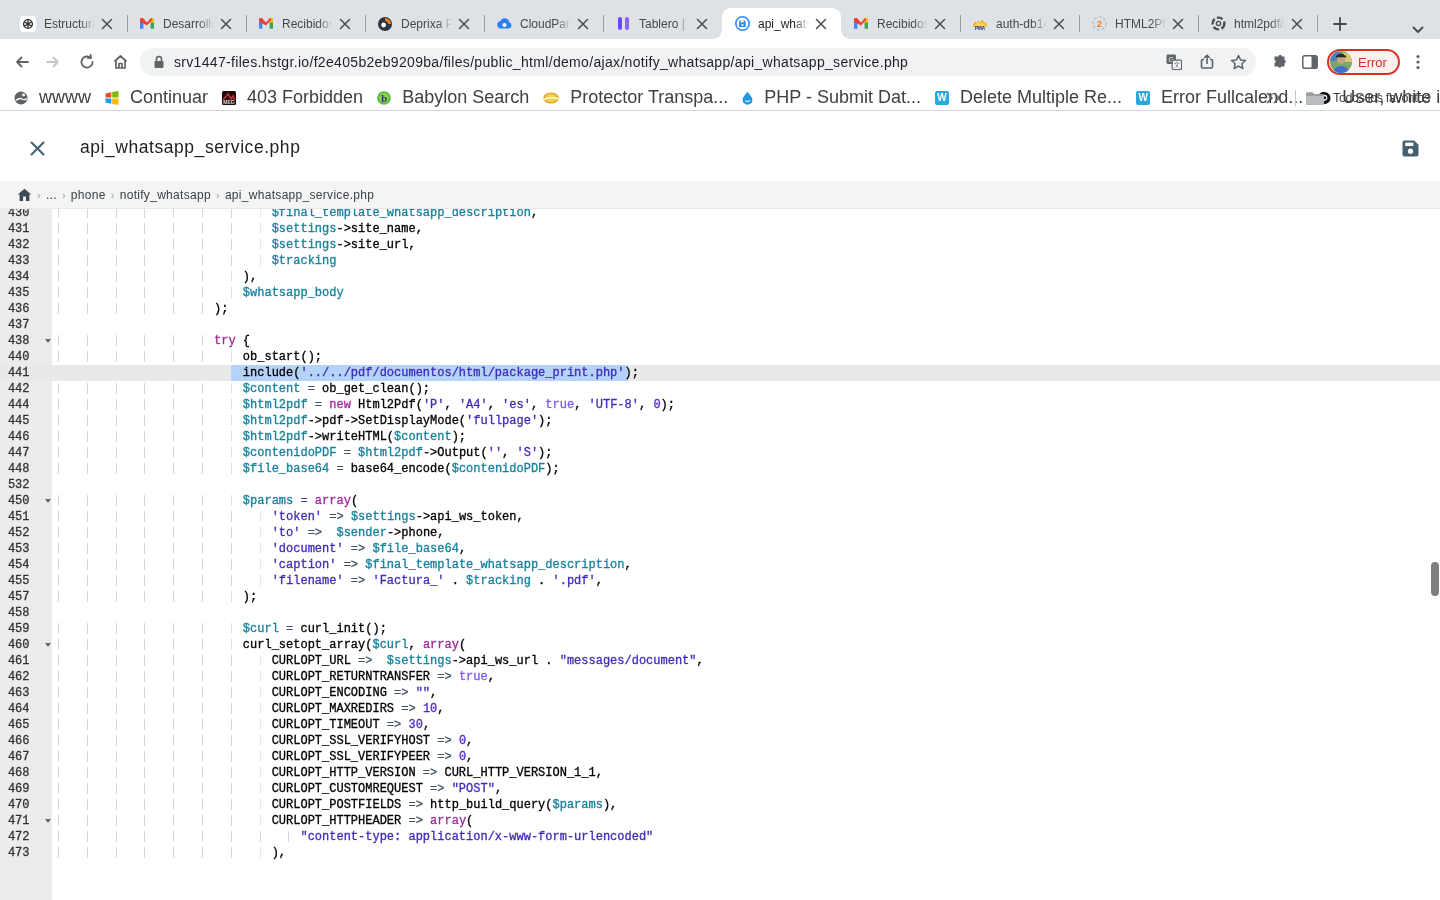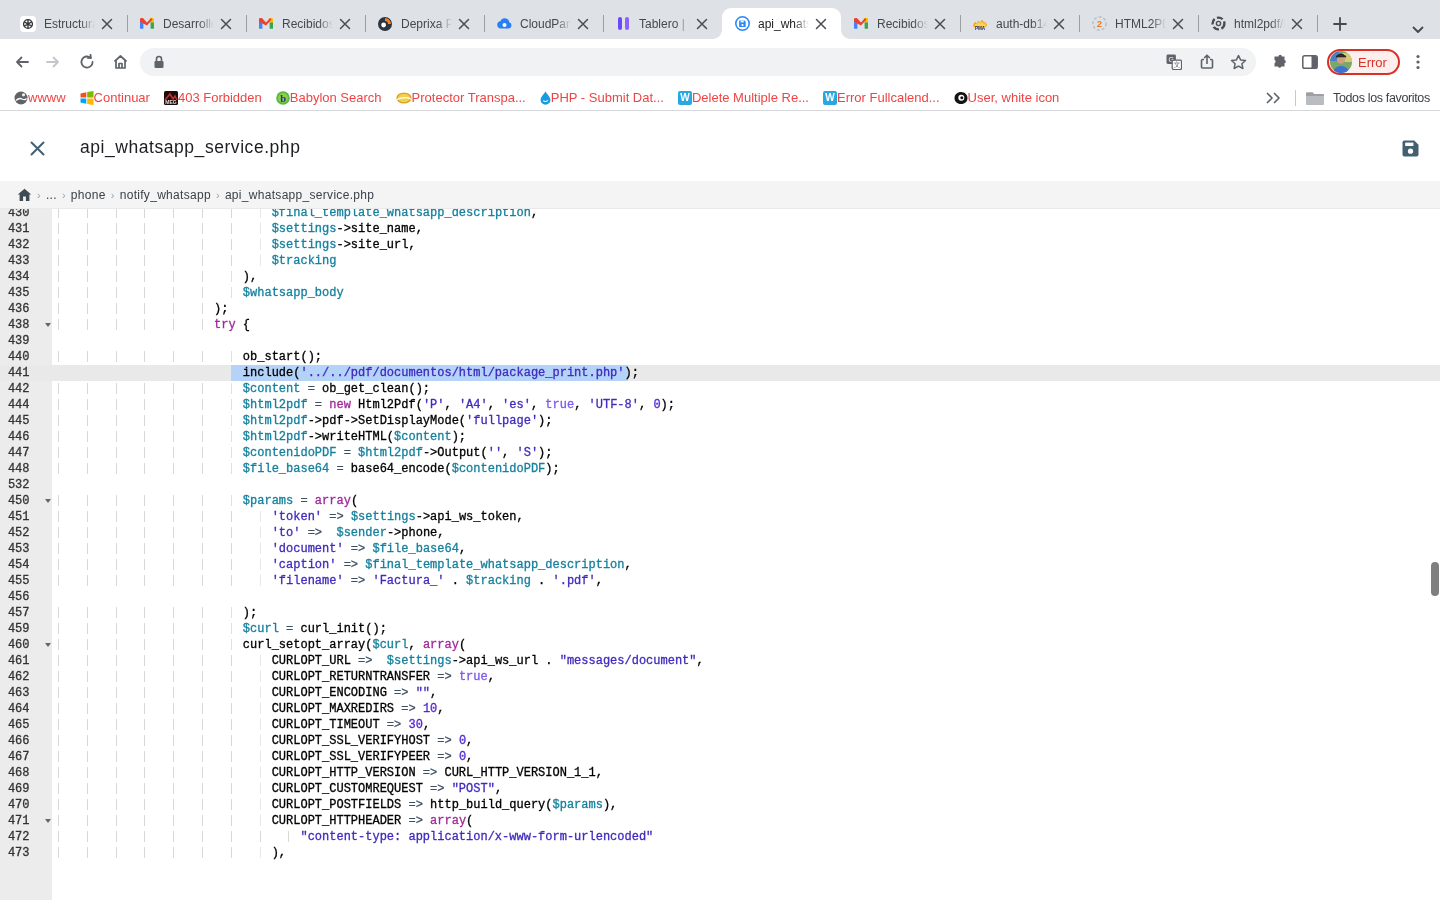--- a/index.html
+++ b/index.html
@@ -22,21 +22,21 @@
 .pill{position:absolute;left:140px;top:8.5px;width:1116px;height:28px;border-radius:14px;background:#f0f2f4}
 .url{position:absolute;left:174px;top:0;height:46px;line-height:46px;font-size:14px;color:#1e2023;letter-spacing:0.32px}
 .errpill{position:absolute;left:1327px;top:10px;width:73px;height:26px;border:2px solid #d93025;
  border-radius:14px;background:#fdefee;display:flex;align-items:center}
 .errpill span{font-size:13px;color:#d93025;margin-left:6px}
 .bookmarks{position:relative;width:1440px;height:26px;background:#fff;border-bottom:1px solid #d5d7da;
  display:flex;align-items:center}
 .bmi{display:inline-flex;align-items:center;margin-left:14px;flex:none}
 .bmi:first-child{margin-left:14px}
 .bmi svg,.bmi>span:first-child{flex:none}
-.bmi>span:last-child{font-size:13px;color:#ef4444;white-space:nowrap}
+.bmi>span:last-child{margin-left:11px;font-size:18px;color:#404040;white-space:nowrap}
 .bmmore{position:absolute;left:1265px;top:0;height:26px;display:flex;align-items:center;color:#5f6368;font-size:17px}
 .bmsep{position:absolute;left:1295px;top:5px;width:1px;height:16px;background:#c7c9cc}
 .bmfold{position:absolute;left:1305px;top:0;height:26px;display:flex;align-items:center}
 .bmfold span{margin-left:8px;font-size:12.5px;letter-spacing:-0.35px;color:#3c4043;white-space:nowrap}
 .pagehead{position:relative;width:1440px;height:70px;background:#fff}
 .ph-x{position:absolute;left:29px;top:140px}
 .ph-title{position:absolute;left:80px;top:137px;font-size:17.5px;color:#1c1e21;letter-spacing:0.55px}
 .ph-save{position:absolute;left:1401px;top:139px}
 .crumbs{position:absolute;left:0;top:181px;width:1440px;height:28px;background:#f4f4f5;
  border-bottom:1px solid #e9e9ea;display:flex;align-items:center;font-size:12px;letter-spacing:0.3px;color:#3b4248}
@@ -263,20 +263,21 @@
       <svg width="17" height="16" viewBox="0 0 17 16" style="">
         <path d="M2.5,7.5 L8.5,2 L14.5,7.5 M4,6.5 L4,14 L13,14 L13,6.5 M7,14 L7,9.5 L10,9.5 L10,14" stroke="#5f6368" stroke-width="1.7" fill="none" stroke-linejoin="round"></path>
       </svg>
     </div>
 <div class="tbi" style="left:152px;width:14px">
       <svg width="12" height="14" viewBox="0 0 12 14" style="">
         <rect x="1.5" y="6" width="9" height="7" rx="1.2" fill="#5f6368"></rect>
         <path d="M3.5,6 L3.5,4 A2.5,2.5 0 0 1 8.5,4 L8.5,6" stroke="#5f6368" stroke-width="1.6" fill="none"></path>
       </svg>
     </div>
+<div class="url" style="top:0">srv1447-files.hstgr.io/f2e405b2eb9209ba/files/public_html/demo/ajax/notify_whatsapp/api_whatsapp_service.php</div>
 <div class="tbi" style="left:1165px;width:18px">
       <svg width="16" height="16" viewBox="0 0 16 16" style="">
         <rect x="0.5" y="0.5" width="9.4" height="9.4" rx="1.4" fill="#5f6368"></rect>
         <text x="5.2" y="7.6" font-family="Liberation Sans" font-size="7" fill="#fff" text-anchor="middle">G</text>
         <rect x="6.2" y="6.2" width="9.3" height="9.3" rx="1.4" fill="#fff" stroke="#5f6368" stroke-width="1.2"></rect>
         <text x="10.9" y="13.2" font-family="Liberation Sans" font-size="7" fill="#5f6368" text-anchor="middle">文</text>
       </svg>
     </div>
 <div class="tbi" style="left:1198px;width:18px">
       <svg width="16" height="16" viewBox="0 0 16 16" style="">
@@ -437,39 +438,39 @@
 <div class="code">
 <div class="gutbg"></div>
 <div class="lines">
 <div class="ln" style="background-image:repeating-linear-gradient(90deg,#d8d8d8 0 1px,transparent 1px 28.8px);background-repeat:no-repeat;background-position:58px 2px;background-size:202.6px 11px;"><span class="gut"><span class="num">430</span></span><span class="txt">&nbsp;&nbsp;&nbsp;&nbsp;&nbsp;&nbsp;&nbsp;&nbsp;&nbsp;&nbsp;&nbsp;&nbsp;&nbsp;&nbsp;&nbsp;&nbsp;&nbsp;&nbsp;&nbsp;&nbsp;&nbsp;&nbsp;&nbsp;&nbsp;&nbsp;&nbsp;&nbsp;&nbsp;<span class="v">$final_template_whatsapp_description</span>,</span></div>
 <div class="ln" style="background-image:repeating-linear-gradient(90deg,#d8d8d8 0 1px,transparent 1px 28.8px);background-repeat:no-repeat;background-position:58px 2px;background-size:202.6px 11px;"><span class="gut"><span class="num">431</span></span><span class="txt">&nbsp;&nbsp;&nbsp;&nbsp;&nbsp;&nbsp;&nbsp;&nbsp;&nbsp;&nbsp;&nbsp;&nbsp;&nbsp;&nbsp;&nbsp;&nbsp;&nbsp;&nbsp;&nbsp;&nbsp;&nbsp;&nbsp;&nbsp;&nbsp;&nbsp;&nbsp;&nbsp;&nbsp;<span class="v">$settings</span>-&gt;site_name,</span></div>
 <div class="ln" style="background-image:repeating-linear-gradient(90deg,#d8d8d8 0 1px,transparent 1px 28.8px);background-repeat:no-repeat;background-position:58px 2px;background-size:202.6px 11px;"><span class="gut"><span class="num">432</span></span><span class="txt">&nbsp;&nbsp;&nbsp;&nbsp;&nbsp;&nbsp;&nbsp;&nbsp;&nbsp;&nbsp;&nbsp;&nbsp;&nbsp;&nbsp;&nbsp;&nbsp;&nbsp;&nbsp;&nbsp;&nbsp;&nbsp;&nbsp;&nbsp;&nbsp;&nbsp;&nbsp;&nbsp;&nbsp;<span class="v">$settings</span>-&gt;site_url,</span></div>
 <div class="ln" style="background-image:repeating-linear-gradient(90deg,#d8d8d8 0 1px,transparent 1px 28.8px);background-repeat:no-repeat;background-position:58px 2px;background-size:202.6px 11px;"><span class="gut"><span class="num">433</span></span><span class="txt">&nbsp;&nbsp;&nbsp;&nbsp;&nbsp;&nbsp;&nbsp;&nbsp;&nbsp;&nbsp;&nbsp;&nbsp;&nbsp;&nbsp;&nbsp;&nbsp;&nbsp;&nbsp;&nbsp;&nbsp;&nbsp;&nbsp;&nbsp;&nbsp;&nbsp;&nbsp;&nbsp;&nbsp;<span class="v">$tracking</span></span></div>
 <div class="ln" style="background-image:repeating-linear-gradient(90deg,#d8d8d8 0 1px,transparent 1px 28.8px);background-repeat:no-repeat;background-position:58px 2px;background-size:173.8px 11px;"><span class="gut"><span class="num">434</span></span><span class="txt">&nbsp;&nbsp;&nbsp;&nbsp;&nbsp;&nbsp;&nbsp;&nbsp;&nbsp;&nbsp;&nbsp;&nbsp;&nbsp;&nbsp;&nbsp;&nbsp;&nbsp;&nbsp;&nbsp;&nbsp;&nbsp;&nbsp;&nbsp;&nbsp;),</span></div>
 <div class="ln" style="background-image:repeating-linear-gradient(90deg,#d8d8d8 0 1px,transparent 1px 28.8px);background-repeat:no-repeat;background-position:58px 2px;background-size:173.8px 11px;"><span class="gut"><span class="num">435</span></span><span class="txt">&nbsp;&nbsp;&nbsp;&nbsp;&nbsp;&nbsp;&nbsp;&nbsp;&nbsp;&nbsp;&nbsp;&nbsp;&nbsp;&nbsp;&nbsp;&nbsp;&nbsp;&nbsp;&nbsp;&nbsp;&nbsp;&nbsp;&nbsp;&nbsp;<span class="v">$whatsapp_body</span></span></div>
 <div class="ln" style="background-image:repeating-linear-gradient(90deg,#d8d8d8 0 1px,transparent 1px 28.8px);background-repeat:no-repeat;background-position:58px 2px;background-size:145px 11px;"><span class="gut"><span class="num">436</span></span><span class="txt">&nbsp;&nbsp;&nbsp;&nbsp;&nbsp;&nbsp;&nbsp;&nbsp;&nbsp;&nbsp;&nbsp;&nbsp;&nbsp;&nbsp;&nbsp;&nbsp;&nbsp;&nbsp;&nbsp;&nbsp;);</span></div>
+<div class="ln" style=""><span class="gut"><span class="num">437</span></span><span class="txt"></span></div>
 <div class="ln" style="background-image:repeating-linear-gradient(90deg,#d8d8d8 0 1px,transparent 1px 28.8px);background-repeat:no-repeat;background-position:58px 2px;background-size:145px 11px;"><span class="gut"><span class="num">438</span><span class="fold"></span></span><span class="txt">&nbsp;&nbsp;&nbsp;&nbsp;&nbsp;&nbsp;&nbsp;&nbsp;&nbsp;&nbsp;&nbsp;&nbsp;&nbsp;&nbsp;&nbsp;&nbsp;&nbsp;&nbsp;&nbsp;&nbsp;<span class="k">try</span> {</span></div>
-<div class="ln" style=""><span class="gut"><span class="num">439</span></span><span class="txt"></span></div>
 <div class="ln" style="background-image:repeating-linear-gradient(90deg,#d8d8d8 0 1px,transparent 1px 28.8px);background-repeat:no-repeat;background-position:58px 2px;background-size:173.8px 11px;"><span class="gut"><span class="num">440</span></span><span class="txt">&nbsp;&nbsp;&nbsp;&nbsp;&nbsp;&nbsp;&nbsp;&nbsp;&nbsp;&nbsp;&nbsp;&nbsp;&nbsp;&nbsp;&nbsp;&nbsp;&nbsp;&nbsp;&nbsp;&nbsp;&nbsp;&nbsp;&nbsp;&nbsp;ob_start();</span></div>
 <div class="ln act" style="background-image:repeating-linear-gradient(90deg,#d8d8d8 0 1px,transparent 1px 28.8px);background-repeat:no-repeat;background-position:58px 2px;background-size:173.8px 11px;"><span class="sel"></span><span class="gut"><span class="num">441</span></span><span class="txt">&nbsp;&nbsp;&nbsp;&nbsp;&nbsp;&nbsp;&nbsp;&nbsp;&nbsp;&nbsp;&nbsp;&nbsp;&nbsp;&nbsp;&nbsp;&nbsp;&nbsp;&nbsp;&nbsp;&nbsp;&nbsp;&nbsp;&nbsp;&nbsp;include(<span class="s">'../../pdf/documentos/html/package_print.php'</span>);</span></div>
 <div class="ln" style="background-image:repeating-linear-gradient(90deg,#d8d8d8 0 1px,transparent 1px 28.8px);background-repeat:no-repeat;background-position:58px 2px;background-size:173.8px 11px;"><span class="gut"><span class="num">442</span></span><span class="txt">&nbsp;&nbsp;&nbsp;&nbsp;&nbsp;&nbsp;&nbsp;&nbsp;&nbsp;&nbsp;&nbsp;&nbsp;&nbsp;&nbsp;&nbsp;&nbsp;&nbsp;&nbsp;&nbsp;&nbsp;&nbsp;&nbsp;&nbsp;&nbsp;<span class="v">$content</span> <span class="o">=</span> ob_get_clean();</span></div>
 <div class="ln" style="background-image:repeating-linear-gradient(90deg,#d8d8d8 0 1px,transparent 1px 28.8px);background-repeat:no-repeat;background-position:58px 2px;background-size:173.8px 11px;"><span class="gut"><span class="num">444</span></span><span class="txt">&nbsp;&nbsp;&nbsp;&nbsp;&nbsp;&nbsp;&nbsp;&nbsp;&nbsp;&nbsp;&nbsp;&nbsp;&nbsp;&nbsp;&nbsp;&nbsp;&nbsp;&nbsp;&nbsp;&nbsp;&nbsp;&nbsp;&nbsp;&nbsp;<span class="v">$html2pdf</span> <span class="o">=</span> <span class="k">new</span> Html2Pdf(<span class="s">'P'</span>, <span class="s">'A4'</span>, <span class="s">'es'</span>, <span class="a">true</span>, <span class="s">'UTF-8'</span>, <span class="n">0</span>);</span></div>
 <div class="ln" style="background-image:repeating-linear-gradient(90deg,#d8d8d8 0 1px,transparent 1px 28.8px);background-repeat:no-repeat;background-position:58px 2px;background-size:173.8px 11px;"><span class="gut"><span class="num">445</span></span><span class="txt">&nbsp;&nbsp;&nbsp;&nbsp;&nbsp;&nbsp;&nbsp;&nbsp;&nbsp;&nbsp;&nbsp;&nbsp;&nbsp;&nbsp;&nbsp;&nbsp;&nbsp;&nbsp;&nbsp;&nbsp;&nbsp;&nbsp;&nbsp;&nbsp;<span class="v">$html2pdf</span>-&gt;pdf-&gt;SetDisplayMode(<span class="s">'fullpage'</span>);</span></div>
 <div class="ln" style="background-image:repeating-linear-gradient(90deg,#d8d8d8 0 1px,transparent 1px 28.8px);background-repeat:no-repeat;background-position:58px 2px;background-size:173.8px 11px;"><span class="gut"><span class="num">446</span></span><span class="txt">&nbsp;&nbsp;&nbsp;&nbsp;&nbsp;&nbsp;&nbsp;&nbsp;&nbsp;&nbsp;&nbsp;&nbsp;&nbsp;&nbsp;&nbsp;&nbsp;&nbsp;&nbsp;&nbsp;&nbsp;&nbsp;&nbsp;&nbsp;&nbsp;<span class="v">$html2pdf</span>-&gt;writeHTML(<span class="v">$content</span>);</span></div>
 <div class="ln" style="background-image:repeating-linear-gradient(90deg,#d8d8d8 0 1px,transparent 1px 28.8px);background-repeat:no-repeat;background-position:58px 2px;background-size:173.8px 11px;"><span class="gut"><span class="num">447</span></span><span class="txt">&nbsp;&nbsp;&nbsp;&nbsp;&nbsp;&nbsp;&nbsp;&nbsp;&nbsp;&nbsp;&nbsp;&nbsp;&nbsp;&nbsp;&nbsp;&nbsp;&nbsp;&nbsp;&nbsp;&nbsp;&nbsp;&nbsp;&nbsp;&nbsp;<span class="v">$contenidoPDF</span> <span class="o">=</span> <span class="v">$html2pdf</span>-&gt;Output(<span class="s">''</span>, <span class="s">'S'</span>);</span></div>
 <div class="ln" style="background-image:repeating-linear-gradient(90deg,#d8d8d8 0 1px,transparent 1px 28.8px);background-repeat:no-repeat;background-position:58px 2px;background-size:173.8px 11px;"><span class="gut"><span class="num">448</span></span><span class="txt">&nbsp;&nbsp;&nbsp;&nbsp;&nbsp;&nbsp;&nbsp;&nbsp;&nbsp;&nbsp;&nbsp;&nbsp;&nbsp;&nbsp;&nbsp;&nbsp;&nbsp;&nbsp;&nbsp;&nbsp;&nbsp;&nbsp;&nbsp;&nbsp;<span class="v">$file_base64</span> <span class="o">=</span> base64_encode(<span class="v">$contenidoPDF</span>);</span></div>
 <div class="ln" style=""><span class="gut"><span class="num">532</span></span><span class="txt"></span></div>
 <div class="ln" style="background-image:repeating-linear-gradient(90deg,#d8d8d8 0 1px,transparent 1px 28.8px);background-repeat:no-repeat;background-position:58px 2px;background-size:173.8px 11px;"><span class="gut"><span class="num">450</span><span class="fold"></span></span><span class="txt">&nbsp;&nbsp;&nbsp;&nbsp;&nbsp;&nbsp;&nbsp;&nbsp;&nbsp;&nbsp;&nbsp;&nbsp;&nbsp;&nbsp;&nbsp;&nbsp;&nbsp;&nbsp;&nbsp;&nbsp;&nbsp;&nbsp;&nbsp;&nbsp;<span class="v">$params</span> <span class="o">=</span> <span class="k">array</span>(</span></div>
 <div class="ln" style="background-image:repeating-linear-gradient(90deg,#d8d8d8 0 1px,transparent 1px 28.8px);background-repeat:no-repeat;background-position:58px 2px;background-size:202.6px 11px;"><span class="gut"><span class="num">451</span></span><span class="txt">&nbsp;&nbsp;&nbsp;&nbsp;&nbsp;&nbsp;&nbsp;&nbsp;&nbsp;&nbsp;&nbsp;&nbsp;&nbsp;&nbsp;&nbsp;&nbsp;&nbsp;&nbsp;&nbsp;&nbsp;&nbsp;&nbsp;&nbsp;&nbsp;&nbsp;&nbsp;&nbsp;&nbsp;<span class="s">'token'</span> <span class="o">=&gt;</span> <span class="v">$settings</span>-&gt;api_ws_token,</span></div>
 <div class="ln" style="background-image:repeating-linear-gradient(90deg,#d8d8d8 0 1px,transparent 1px 28.8px);background-repeat:no-repeat;background-position:58px 2px;background-size:202.6px 11px;"><span class="gut"><span class="num">452</span></span><span class="txt">&nbsp;&nbsp;&nbsp;&nbsp;&nbsp;&nbsp;&nbsp;&nbsp;&nbsp;&nbsp;&nbsp;&nbsp;&nbsp;&nbsp;&nbsp;&nbsp;&nbsp;&nbsp;&nbsp;&nbsp;&nbsp;&nbsp;&nbsp;&nbsp;&nbsp;&nbsp;&nbsp;&nbsp;<span class="s">'to'</span> <span class="o">=&gt;</span>  <span class="v">$sender</span>-&gt;phone,</span></div>
 <div class="ln" style="background-image:repeating-linear-gradient(90deg,#d8d8d8 0 1px,transparent 1px 28.8px);background-repeat:no-repeat;background-position:58px 2px;background-size:202.6px 11px;"><span class="gut"><span class="num">453</span></span><span class="txt">&nbsp;&nbsp;&nbsp;&nbsp;&nbsp;&nbsp;&nbsp;&nbsp;&nbsp;&nbsp;&nbsp;&nbsp;&nbsp;&nbsp;&nbsp;&nbsp;&nbsp;&nbsp;&nbsp;&nbsp;&nbsp;&nbsp;&nbsp;&nbsp;&nbsp;&nbsp;&nbsp;&nbsp;<span class="s">'document'</span> <span class="o">=&gt;</span> <span class="v">$file_base64</span>,</span></div>
 <div class="ln" style="background-image:repeating-linear-gradient(90deg,#d8d8d8 0 1px,transparent 1px 28.8px);background-repeat:no-repeat;background-position:58px 2px;background-size:202.6px 11px;"><span class="gut"><span class="num">454</span></span><span class="txt">&nbsp;&nbsp;&nbsp;&nbsp;&nbsp;&nbsp;&nbsp;&nbsp;&nbsp;&nbsp;&nbsp;&nbsp;&nbsp;&nbsp;&nbsp;&nbsp;&nbsp;&nbsp;&nbsp;&nbsp;&nbsp;&nbsp;&nbsp;&nbsp;&nbsp;&nbsp;&nbsp;&nbsp;<span class="s">'caption'</span> <span class="o">=&gt;</span> <span class="v">$final_template_whatsapp_description</span>,</span></div>
 <div class="ln" style="background-image:repeating-linear-gradient(90deg,#d8d8d8 0 1px,transparent 1px 28.8px);background-repeat:no-repeat;background-position:58px 2px;background-size:202.6px 11px;"><span class="gut"><span class="num">455</span></span><span class="txt">&nbsp;&nbsp;&nbsp;&nbsp;&nbsp;&nbsp;&nbsp;&nbsp;&nbsp;&nbsp;&nbsp;&nbsp;&nbsp;&nbsp;&nbsp;&nbsp;&nbsp;&nbsp;&nbsp;&nbsp;&nbsp;&nbsp;&nbsp;&nbsp;&nbsp;&nbsp;&nbsp;&nbsp;<span class="s">'filename'</span> <span class="o">=&gt;</span> <span class="s">'Factura_'</span> . <span class="v">$tracking</span> . <span class="s">'.pdf'</span>,</span></div>
-<div class="ln" style=""><span class="gut"><span class="num">456</span></span><span class="txt"></span></div>
 <div class="ln" style="background-image:repeating-linear-gradient(90deg,#d8d8d8 0 1px,transparent 1px 28.8px);background-repeat:no-repeat;background-position:58px 2px;background-size:173.8px 11px;"><span class="gut"><span class="num">457</span></span><span class="txt">&nbsp;&nbsp;&nbsp;&nbsp;&nbsp;&nbsp;&nbsp;&nbsp;&nbsp;&nbsp;&nbsp;&nbsp;&nbsp;&nbsp;&nbsp;&nbsp;&nbsp;&nbsp;&nbsp;&nbsp;&nbsp;&nbsp;&nbsp;&nbsp;);</span></div>
+<div class="ln" style=""><span class="gut"><span class="num">458</span></span><span class="txt"></span></div>
 <div class="ln" style="background-image:repeating-linear-gradient(90deg,#d8d8d8 0 1px,transparent 1px 28.8px);background-repeat:no-repeat;background-position:58px 2px;background-size:173.8px 11px;"><span class="gut"><span class="num">459</span></span><span class="txt">&nbsp;&nbsp;&nbsp;&nbsp;&nbsp;&nbsp;&nbsp;&nbsp;&nbsp;&nbsp;&nbsp;&nbsp;&nbsp;&nbsp;&nbsp;&nbsp;&nbsp;&nbsp;&nbsp;&nbsp;&nbsp;&nbsp;&nbsp;&nbsp;<span class="v">$curl</span> <span class="o">=</span> curl_init();</span></div>
 <div class="ln" style="background-image:repeating-linear-gradient(90deg,#d8d8d8 0 1px,transparent 1px 28.8px);background-repeat:no-repeat;background-position:58px 2px;background-size:173.8px 11px;"><span class="gut"><span class="num">460</span><span class="fold"></span></span><span class="txt">&nbsp;&nbsp;&nbsp;&nbsp;&nbsp;&nbsp;&nbsp;&nbsp;&nbsp;&nbsp;&nbsp;&nbsp;&nbsp;&nbsp;&nbsp;&nbsp;&nbsp;&nbsp;&nbsp;&nbsp;&nbsp;&nbsp;&nbsp;&nbsp;curl_setopt_array(<span class="v">$curl</span>, <span class="k">array</span>(</span></div>
 <div class="ln" style="background-image:repeating-linear-gradient(90deg,#d8d8d8 0 1px,transparent 1px 28.8px);background-repeat:no-repeat;background-position:58px 2px;background-size:202.6px 11px;"><span class="gut"><span class="num">461</span></span><span class="txt">&nbsp;&nbsp;&nbsp;&nbsp;&nbsp;&nbsp;&nbsp;&nbsp;&nbsp;&nbsp;&nbsp;&nbsp;&nbsp;&nbsp;&nbsp;&nbsp;&nbsp;&nbsp;&nbsp;&nbsp;&nbsp;&nbsp;&nbsp;&nbsp;&nbsp;&nbsp;&nbsp;&nbsp;CURLOPT_URL <span class="o">=&gt;</span>  <span class="v">$settings</span>-&gt;api_ws_url . <span class="s">"messages/document"</span>,</span></div>
 <div class="ln" style="background-image:repeating-linear-gradient(90deg,#d8d8d8 0 1px,transparent 1px 28.8px);background-repeat:no-repeat;background-position:58px 2px;background-size:202.6px 11px;"><span class="gut"><span class="num">462</span></span><span class="txt">&nbsp;&nbsp;&nbsp;&nbsp;&nbsp;&nbsp;&nbsp;&nbsp;&nbsp;&nbsp;&nbsp;&nbsp;&nbsp;&nbsp;&nbsp;&nbsp;&nbsp;&nbsp;&nbsp;&nbsp;&nbsp;&nbsp;&nbsp;&nbsp;&nbsp;&nbsp;&nbsp;&nbsp;CURLOPT_RETURNTRANSFER <span class="o">=&gt;</span> <span class="a">true</span>,</span></div>
 <div class="ln" style="background-image:repeating-linear-gradient(90deg,#d8d8d8 0 1px,transparent 1px 28.8px);background-repeat:no-repeat;background-position:58px 2px;background-size:202.6px 11px;"><span class="gut"><span class="num">463</span></span><span class="txt">&nbsp;&nbsp;&nbsp;&nbsp;&nbsp;&nbsp;&nbsp;&nbsp;&nbsp;&nbsp;&nbsp;&nbsp;&nbsp;&nbsp;&nbsp;&nbsp;&nbsp;&nbsp;&nbsp;&nbsp;&nbsp;&nbsp;&nbsp;&nbsp;&nbsp;&nbsp;&nbsp;&nbsp;CURLOPT_ENCODING <span class="o">=&gt;</span> <span class="s">""</span>,</span></div>
 <div class="ln" style="background-image:repeating-linear-gradient(90deg,#d8d8d8 0 1px,transparent 1px 28.8px);background-repeat:no-repeat;background-position:58px 2px;background-size:202.6px 11px;"><span class="gut"><span class="num">464</span></span><span class="txt">&nbsp;&nbsp;&nbsp;&nbsp;&nbsp;&nbsp;&nbsp;&nbsp;&nbsp;&nbsp;&nbsp;&nbsp;&nbsp;&nbsp;&nbsp;&nbsp;&nbsp;&nbsp;&nbsp;&nbsp;&nbsp;&nbsp;&nbsp;&nbsp;&nbsp;&nbsp;&nbsp;&nbsp;CURLOPT_MAXREDIRS <span class="o">=&gt;</span> <span class="n">10</span>,</span></div>
 <div class="ln" style="background-image:repeating-linear-gradient(90deg,#d8d8d8 0 1px,transparent 1px 28.8px);background-repeat:no-repeat;background-position:58px 2px;background-size:202.6px 11px;"><span class="gut"><span class="num">465</span></span><span class="txt">&nbsp;&nbsp;&nbsp;&nbsp;&nbsp;&nbsp;&nbsp;&nbsp;&nbsp;&nbsp;&nbsp;&nbsp;&nbsp;&nbsp;&nbsp;&nbsp;&nbsp;&nbsp;&nbsp;&nbsp;&nbsp;&nbsp;&nbsp;&nbsp;&nbsp;&nbsp;&nbsp;&nbsp;CURLOPT_TIMEOUT <span class="o">=&gt;</span> <span class="n">30</span>,</span></div>
 <div class="ln" style="background-image:repeating-linear-gradient(90deg,#d8d8d8 0 1px,transparent 1px 28.8px);background-repeat:no-repeat;background-position:58px 2px;background-size:202.6px 11px;"><span class="gut"><span class="num">466</span></span><span class="txt">&nbsp;&nbsp;&nbsp;&nbsp;&nbsp;&nbsp;&nbsp;&nbsp;&nbsp;&nbsp;&nbsp;&nbsp;&nbsp;&nbsp;&nbsp;&nbsp;&nbsp;&nbsp;&nbsp;&nbsp;&nbsp;&nbsp;&nbsp;&nbsp;&nbsp;&nbsp;&nbsp;&nbsp;CURLOPT_SSL_VERIFYHOST <span class="o">=&gt;</span> <span class="n">0</span>,</span></div>
 <div class="ln" style="background-image:repeating-linear-gradient(90deg,#d8d8d8 0 1px,transparent 1px 28.8px);background-repeat:no-repeat;background-position:58px 2px;background-size:202.6px 11px;"><span class="gut"><span class="num">467</span></span><span class="txt">&nbsp;&nbsp;&nbsp;&nbsp;&nbsp;&nbsp;&nbsp;&nbsp;&nbsp;&nbsp;&nbsp;&nbsp;&nbsp;&nbsp;&nbsp;&nbsp;&nbsp;&nbsp;&nbsp;&nbsp;&nbsp;&nbsp;&nbsp;&nbsp;&nbsp;&nbsp;&nbsp;&nbsp;CURLOPT_SSL_VERIFYPEER <span class="o">=&gt;</span> <span class="n">0</span>,</span></div>
 <div class="ln" style="background-image:repeating-linear-gradient(90deg,#d8d8d8 0 1px,transparent 1px 28.8px);background-repeat:no-repeat;background-position:58px 2px;background-size:202.6px 11px;"><span class="gut"><span class="num">468</span></span><span class="txt">&nbsp;&nbsp;&nbsp;&nbsp;&nbsp;&nbsp;&nbsp;&nbsp;&nbsp;&nbsp;&nbsp;&nbsp;&nbsp;&nbsp;&nbsp;&nbsp;&nbsp;&nbsp;&nbsp;&nbsp;&nbsp;&nbsp;&nbsp;&nbsp;&nbsp;&nbsp;&nbsp;&nbsp;CURLOPT_HTTP_VERSION <span class="o">=&gt;</span> CURL_HTTP_VERSION_1_1,</span></div>

